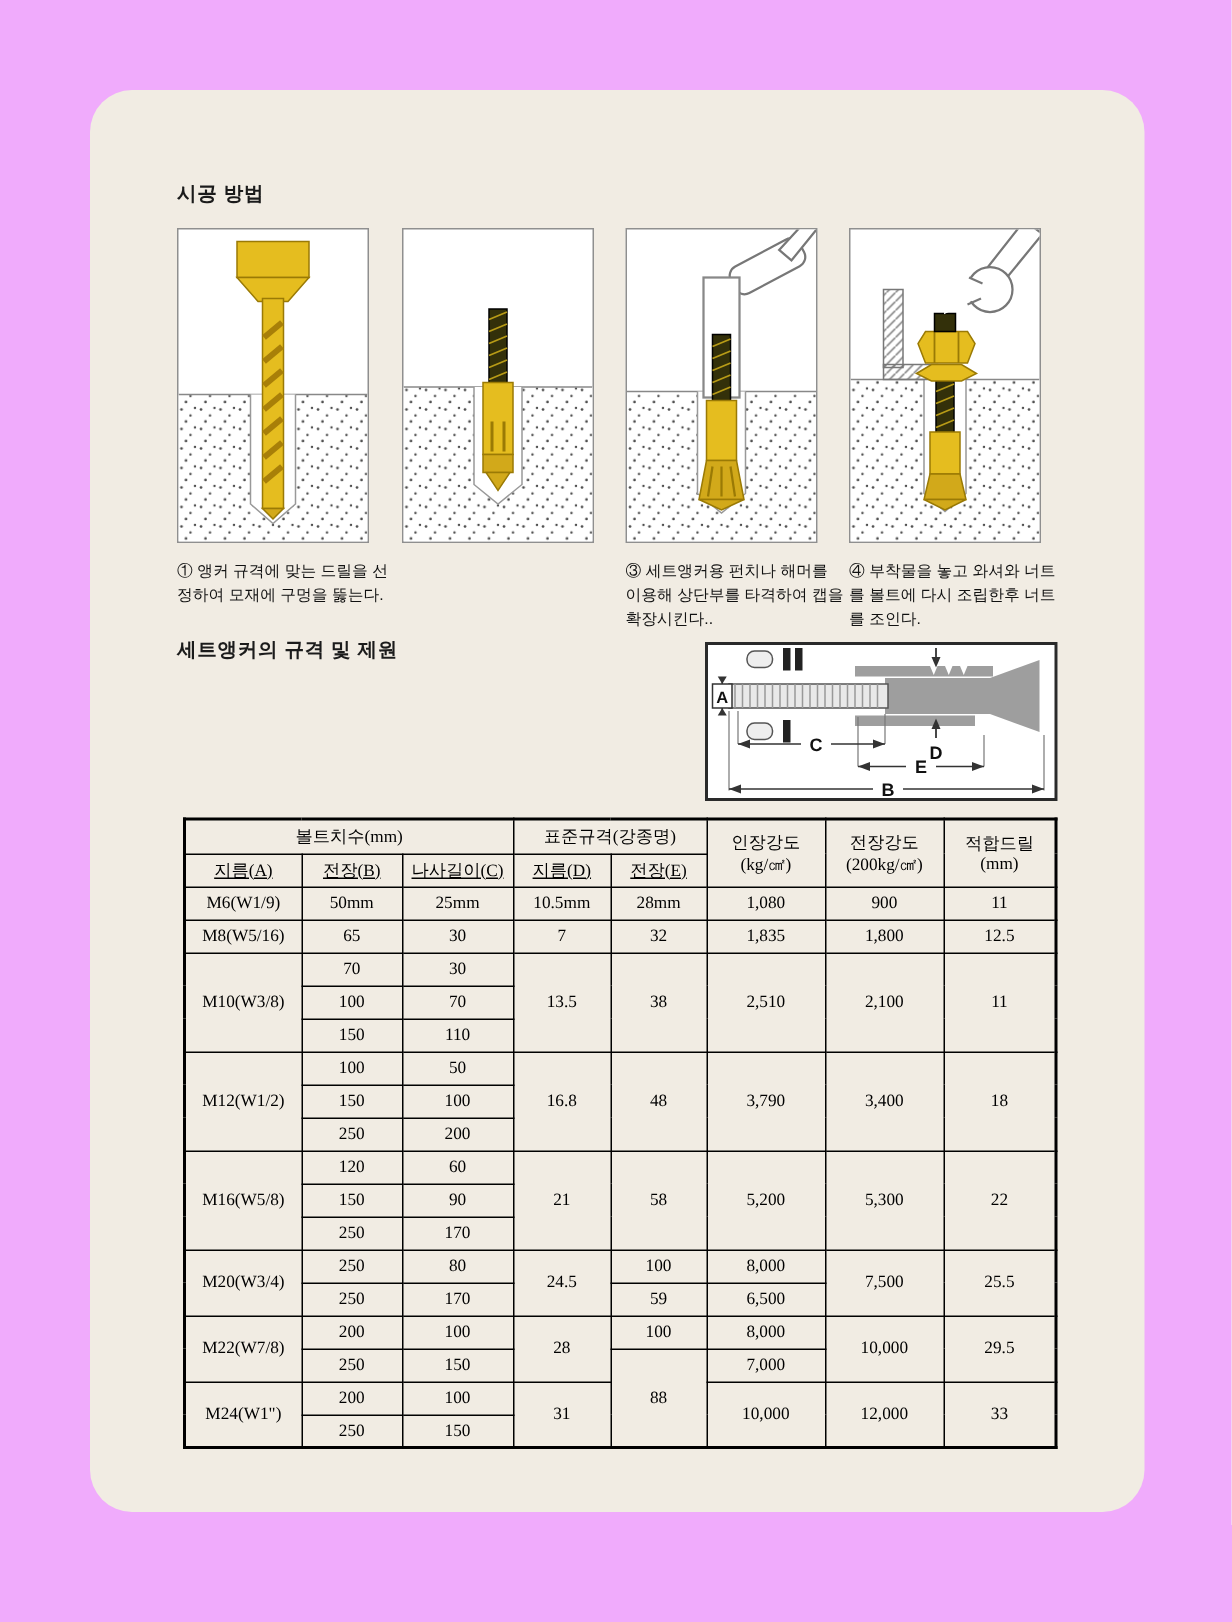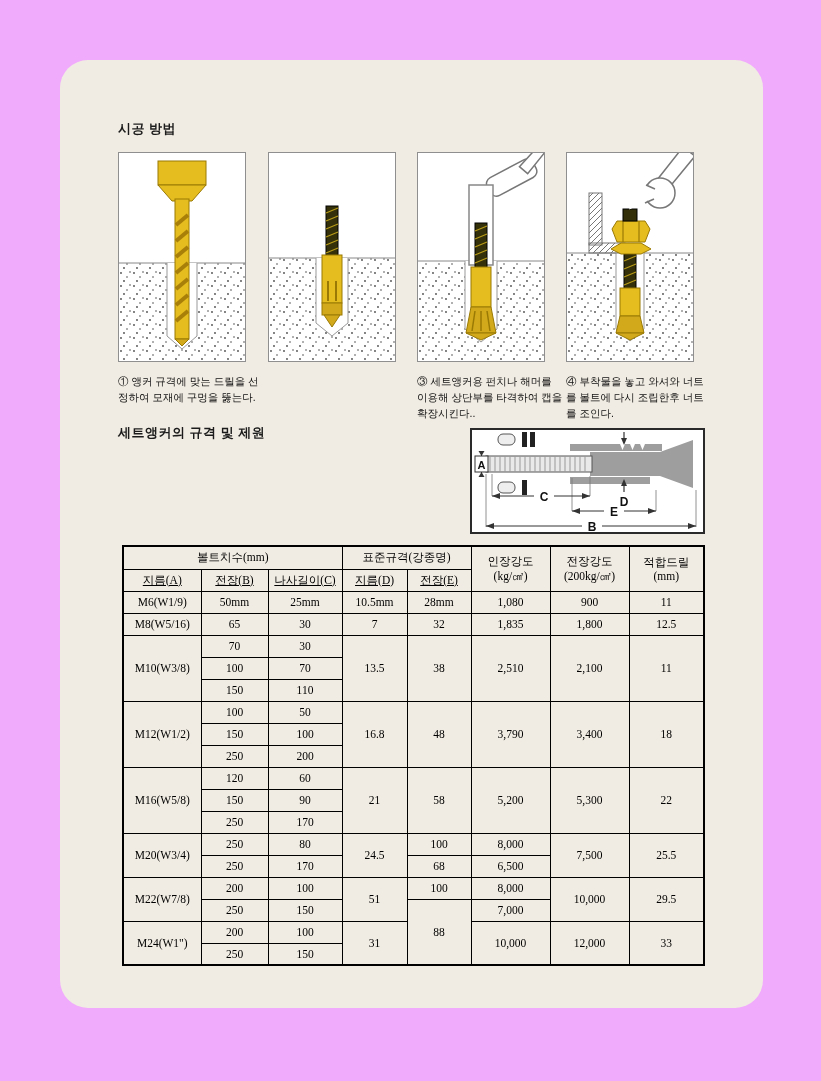--- a/index.html
+++ b/index.html
@@ -386,28 +386,28 @@
           <td>80</td>
           <td rowspan="2">24.5</td>
           <td>100</td>
           <td>8,000</td>
           <td rowspan="2">7,500</td>
           <td rowspan="2">25.5</td>
       </tr>
       <tr>
           <td>250</td>
           <td>170</td>
-          <td>68</td>
+          <td>59</td>
           <td>6,500</td>
         </tr>
       <tr>
         <td rowspan="2">M22(W7/8)</td>
           <td>200</td>
           <td>100</td>
-          <td rowspan="2">51</td>
+          <td rowspan="2">28</td>
           <td>100</td>
           <td>8,000</td>
           <td rowspan="2">10,000</td>
           <td rowspan="2">29.5</td>
       </tr>
       <tr>
           <td>250</td>
           <td>150</td>
           <td rowspan="3">88</td>
           <td>7,000</td>

